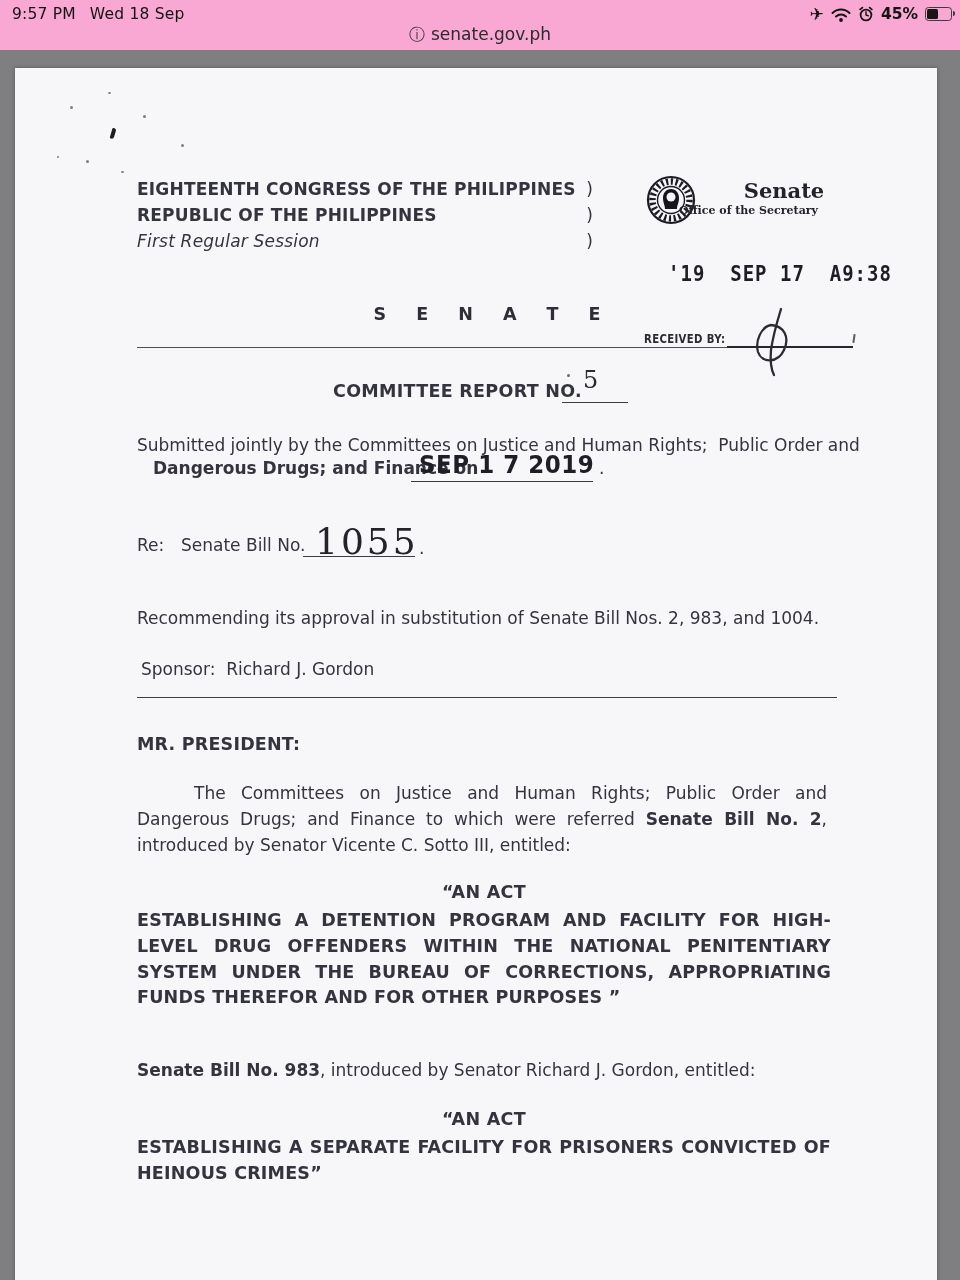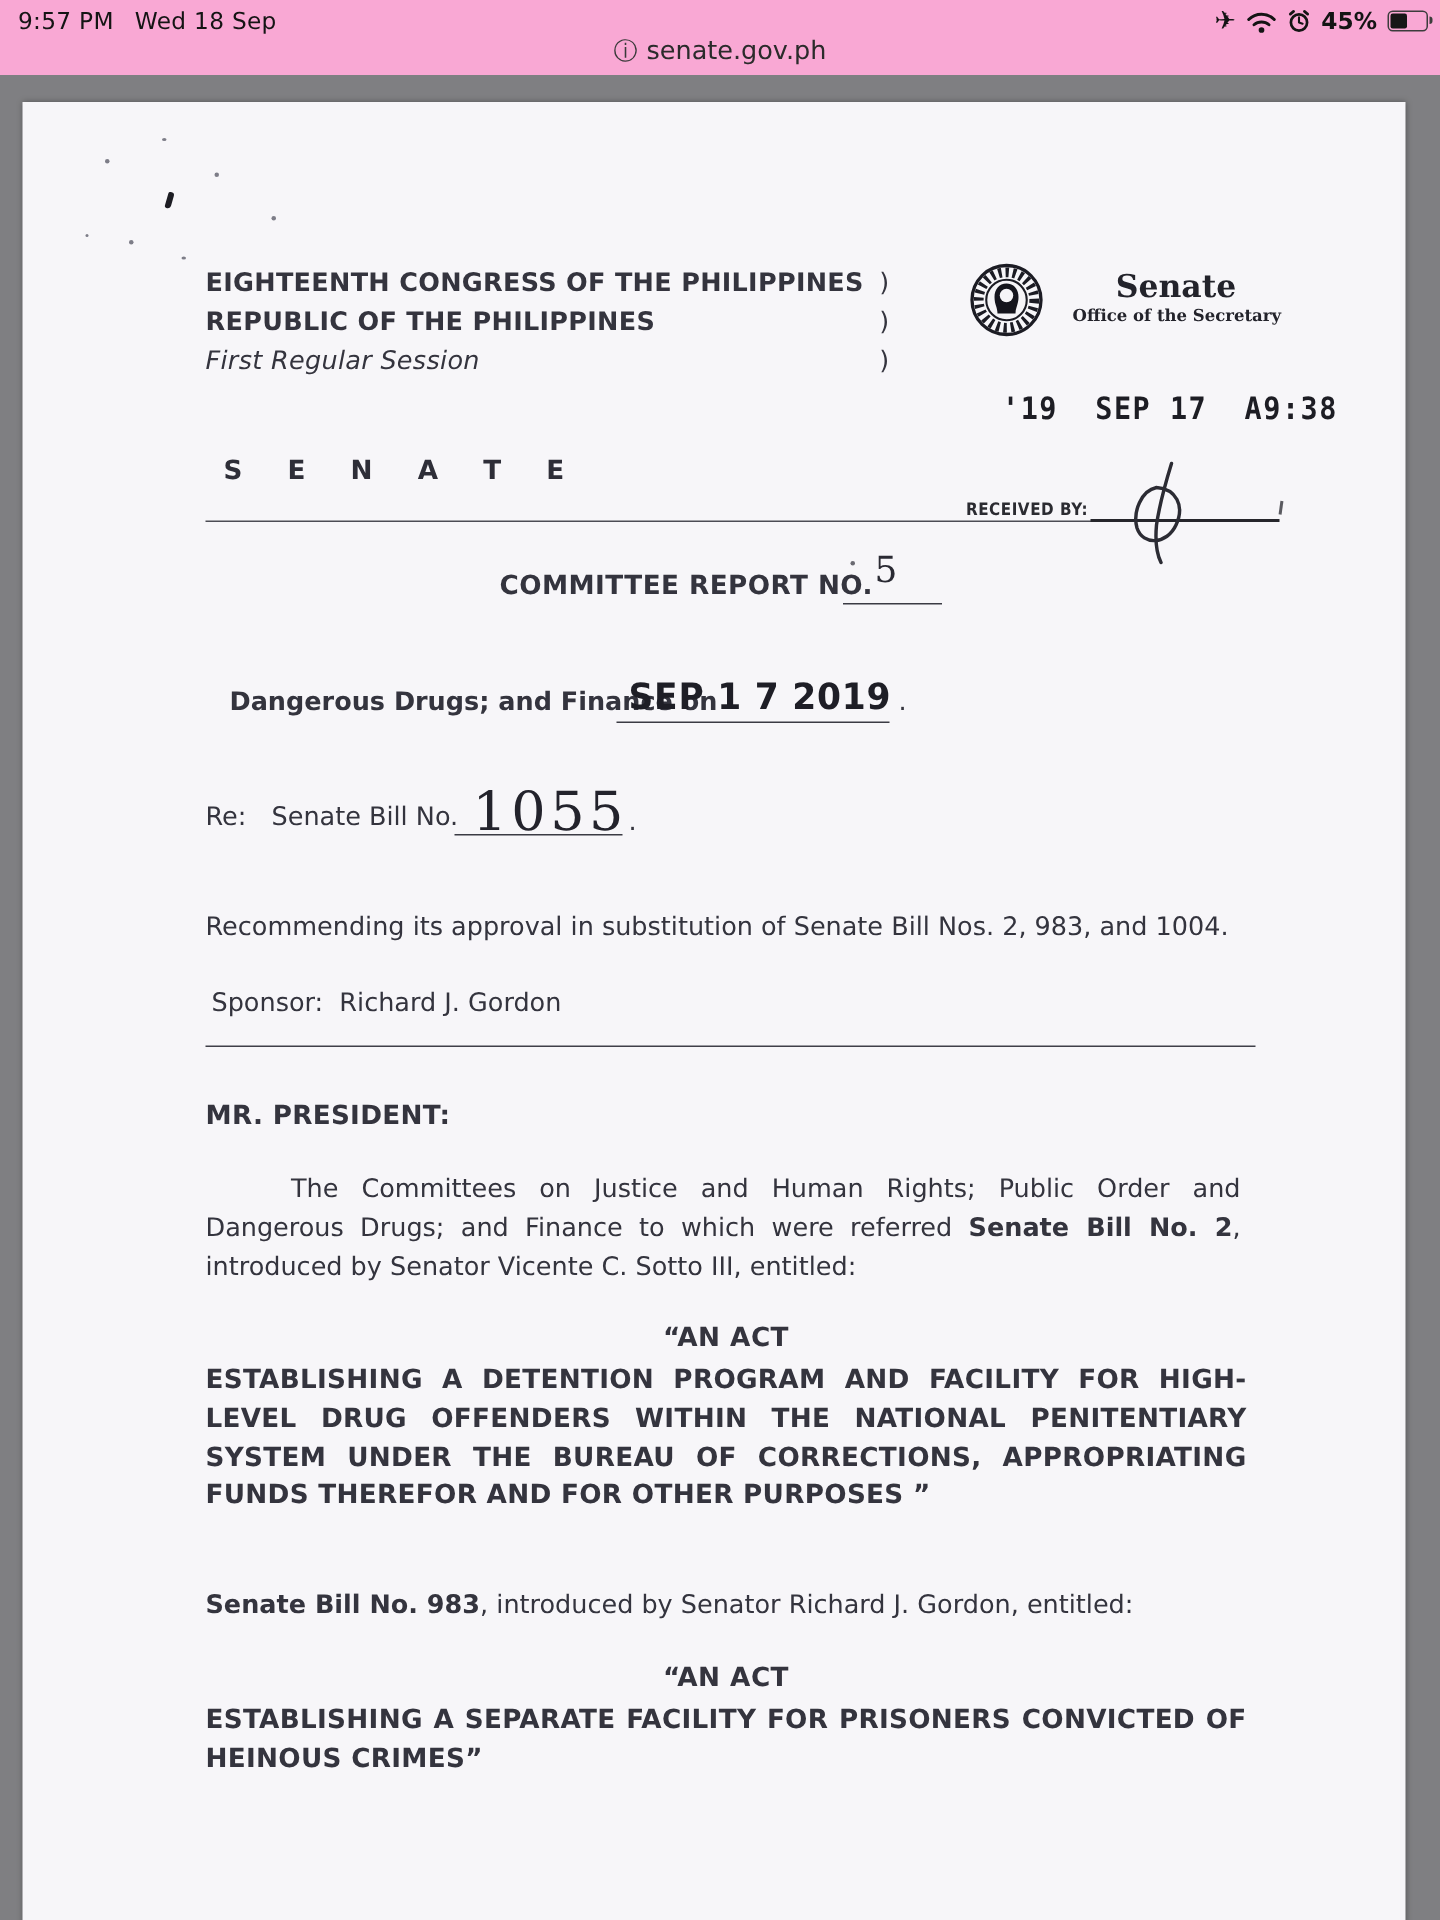--- a/index.html
+++ b/index.html
@@ -38,26 +38,26 @@
   
   .hdr{left:122px;top:111px;width:456px;}
   .hdr-line{display:flex;justify-content:space-between;height:26px;font-size:17px;letter-spacing:.2px;}
   .hdr-line .paren{font-weight:normal;}
   .hdr-l1,.hdr-l2{font-weight:bold;}
   .hdr-l3 .t{font-style:italic;}
   
   .seal{left:630px;top:106px;width:52px;height:52px;}
   .stamp-org{left:694px;top:110px;width:150px;text-align:center;
     font-family:"DejaVu Serif","Liberation Serif",serif;font-weight:bold;font-size:21px;color:#23232b;}
-  .stamp-office{left:664px;top:136px;width:175px;text-align:right;
+  .stamp-office{left:664px;top:136px;width:175px;text-align:left;
     font-family:"DejaVu Serif","Liberation Serif",serif;font-weight:bold;font-size:11px;color:#23232b;}
   .stamp-dt{left:653px;top:194px;font-family:"DejaVu Sans Mono","Liberation Mono",monospace;
     font-weight:bold;font-size:19px;letter-spacing:1px;color:#1d1d24;transform:scaleY(1.08);}
   
-  .senate-h{left:122px;top:236px;width:700px;text-align:left;font-weight:bold;
+  .senate-h{left:122px;top:236px;width:700px;text-align:center;font-weight:bold;
     font-size:17.5px;letter-spacing:12px;text-indent:12px;color:#2e2e38;}
   .rule1{left:122px;top:279px;width:700px;border-top:1.6px solid #4c4c55;}
   .rcv-line{left:712px;top:278px;width:126px;border-top:2.4px solid #26262c;}
   .rcv-label{left:629px;top:264px;font-size:11.5px;font-weight:bold;letter-spacing:.4px;
     color:#2b2b31;transform:scaleX(.88);transform-origin:left;}
   .sig{left:728px;top:236px;width:72px;height:76px;}
   .tickmark{left:838px;top:266px;width:2px;height:9px;background:#5a5a60;transform:rotate(8deg);}
   
   .rpt-label{left:318px;top:313px;font-weight:bold;font-size:17.5px;letter-spacing:.3px;}
   .rpt-num{left:568px;top:298px;font-family:"DejaVu Serif","Liberation Serif",serif;font-size:24px;color:#2a2a33;}
@@ -172,20 +172,21 @@
     <path d="M38,5 C34,18 30,32 28,46 C27,57 28,65 31,71" fill="none" stroke="#2c2c34" stroke-width="2.3" stroke-linecap="round"></path>
     <path d="M28,21 C41,22 47,33 41,46 C35,59 19,60 15,48 C12,37 18,23 28,21" fill="none" stroke="#2c2c34" stroke-width="2.3" stroke-linecap="round"></path>
   </svg>
   <div class="abs tickmark"></div>
 
   <div class="abs rpt-label">COMMITTEE REPORT NO.</div>
   <div class="abs rpt-num">5</div>
   <div class="abs rpt-ul"></div>
   <div class="abs rpt-dot"></div>
 
+  <div class="abs sub1 pre">Submitted jointly by the Committees on Justice and Human Rights;  Public Order and</div>
   <div class="abs sub2">Dangerous Drugs; and Finance on</div>
   <div class="abs sub-stamp">SEP 1 7 2019</div>
   <div class="abs sub-ul"></div>
   <div class="abs sub-period">.</div>
 
   <div class="abs re-label">Re:</div>
   <div class="abs re-field">Senate Bill No.</div>
   <div class="abs re-num">1055</div>
   <div class="abs re-ul"></div>
   <div class="abs re-period">.</div>

